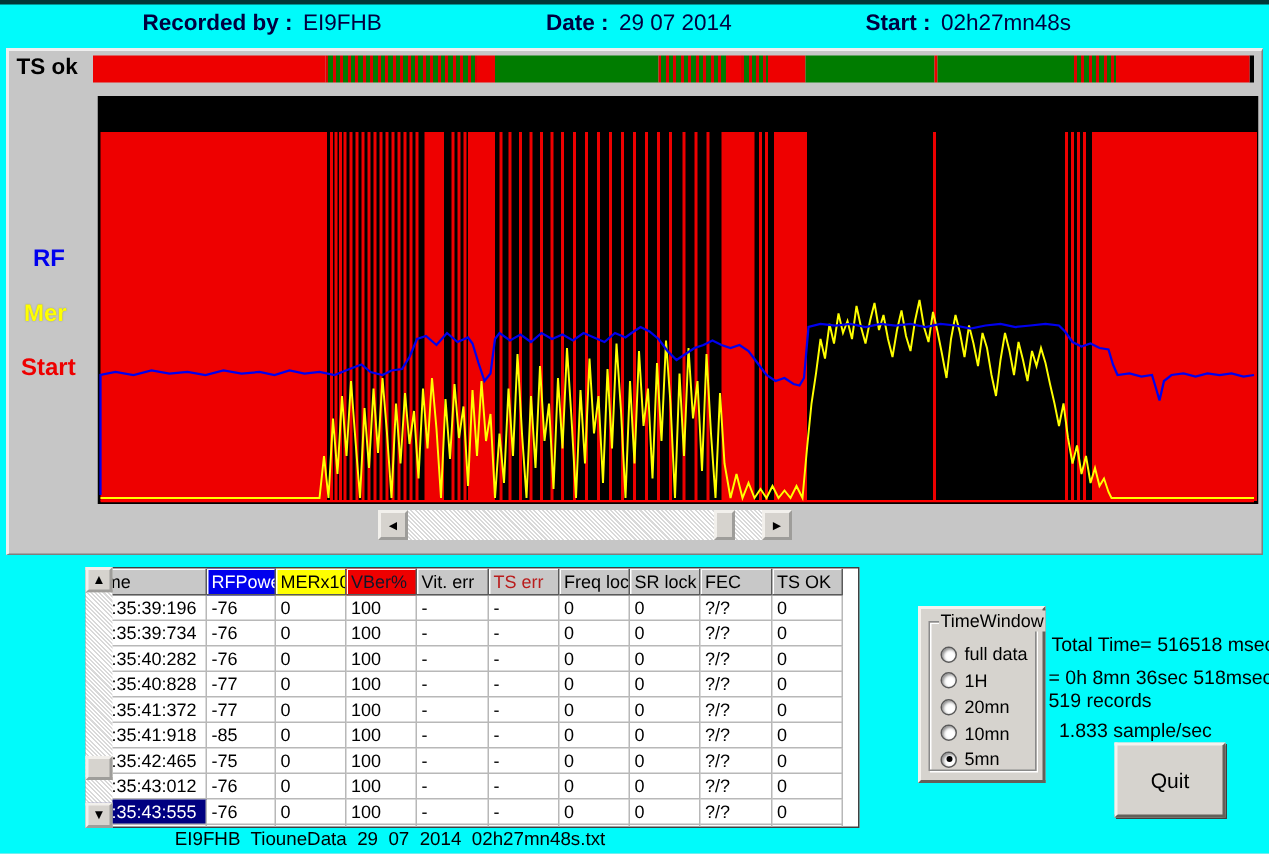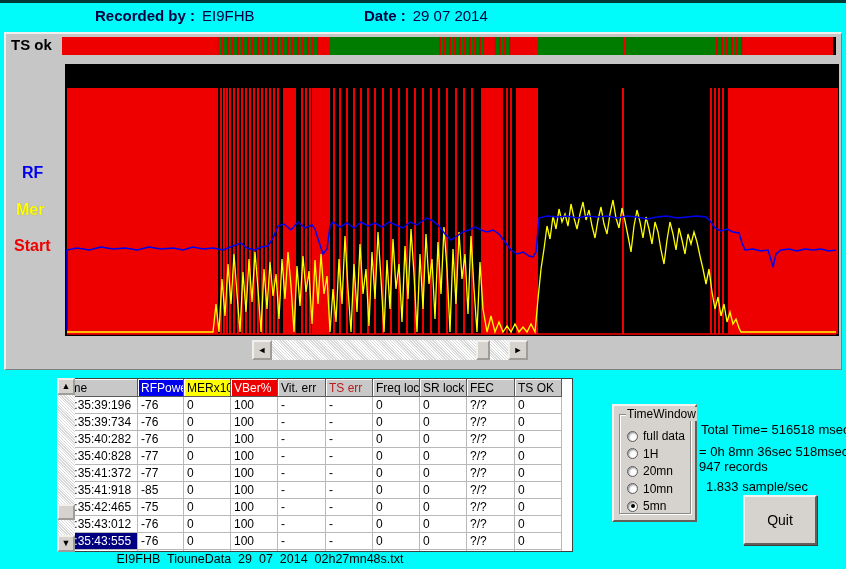--- a/index.html
+++ b/index.html
@@ -65,20 +65,24 @@
 <div id="app">
   <div class="top-edge"></div>
 
   <div class="hdr-group" style="left:95px;align-items:center;">
     <span class="hdr-label">Recorded by :</span>
     <span class="hdr-value">EI9FHB</span>
   </div>
   <div class="hdr-group" style="left:364px;">
     <span class="hdr-label">Date :</span>
     <span class="hdr-value">29 07 2014</span>
+  </div>
+  <div class="hdr-group" style="left:577px;">
+    <span class="hdr-label">Start :</span>
+    <span class="hdr-value">02h27mn48s</span>
   </div>
 
   <div class="main-panel">
     <div class="ts-label">TS ok</div>
     <div class="ts-strip">
         <div class="seg" style="width: 155px; background: rgb(238, 0, 0);"></div>
         <div class="seg seg-mixed" style="width: 101px;"></div>
         <div class="seg" style="width: 12px; background: rgb(238, 0, 0);"></div>
         <div class="seg" style="width: 109px; background: rgb(0, 124, 0);"></div>
         <div class="seg seg-mixed" style="width: 45px;"></div>
@@ -162,21 +166,21 @@
       <div class="sb-btn">►</div>
     </div>
   </div>
 
   <div class="grid">
     <div class="grid-data" id="grid-data">
         <div class="grid-row hdr">
           <div class="cell" style="width: 80px; background: rgb(200, 200, 200); color: rgb(0, 0, 0);">Time</div>
           <div class="cell" style="width: 46px; background: rgb(0, 0, 238); color: rgb(255, 255, 255);">RFPower</div>
           <div class="cell" style="width: 47px; background: rgb(255, 255, 0); color: rgb(0, 0, 0);">MERx10</div>
-          <div class="cell" style="width: 47px; background: rgb(238, 0, 0); color: #ffffff;">VBer%</div>
+          <div class="cell" style="width: 47px; background: rgb(238, 0, 0); color: #0f172a;">VBer%</div>
           <div class="cell" style="width: 48px; background: rgb(200, 200, 200); color: rgb(0, 0, 0);">Vit. err</div>
           <div class="cell" style="width: 47px; background: rgb(200, 200, 200); color: #b91c1c;">TS err</div>
           <div class="cell" style="width: 47px; background: rgb(200, 200, 200); color: rgb(0, 0, 0);">Freq lock</div>
           <div class="cell" style="width: 47px; background: rgb(200, 200, 200); color: rgb(0, 0, 0);">SR lock</div>
           <div class="cell" style="width: 48px; background: rgb(200, 200, 200); color: rgb(0, 0, 0);">FEC</div>
           <div class="cell" style="width: 47px; background: rgb(200, 200, 200); color: rgb(0, 0, 0);">TS OK</div>
         </div>
         <div class="grid-row ">
           <div class="cell" style="width: 80px;">02:35:39:196</div>
           <div class="cell" style="width: 46px;">-76</div>
@@ -332,18 +336,18 @@
               <span class="dot"></span>
             </span>
             <span class="radio-label">5mn</span>
           </div>
         </div>
     </div>
   </div>
 
   <div class="stat st1">Total Time= 516518 msec</div>
   <div class="stat st2">= 0h 8mn 36sec 518msec</div>
-  <div class="stat st3">947 records</div>
+  <div class="stat st3">519 records</div>
   <div class="stat st4">1.833 sample/sec</div>
   <div class="btn3d quit-btn">Quit</div>
 
   <div class="statusbar">EI9FHB  TiouneData  29  07  2014  02h27mn48s.txt</div>
 </div>
 
 </body></html>

